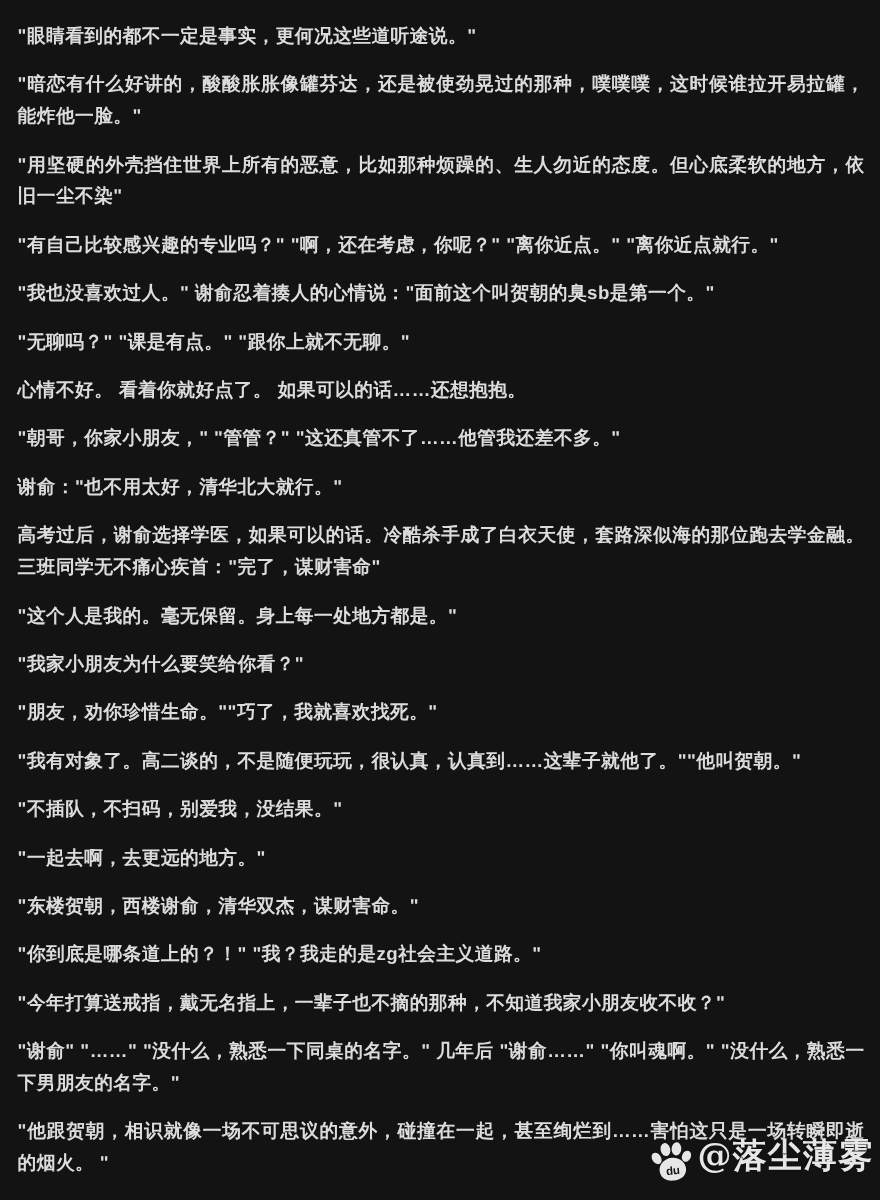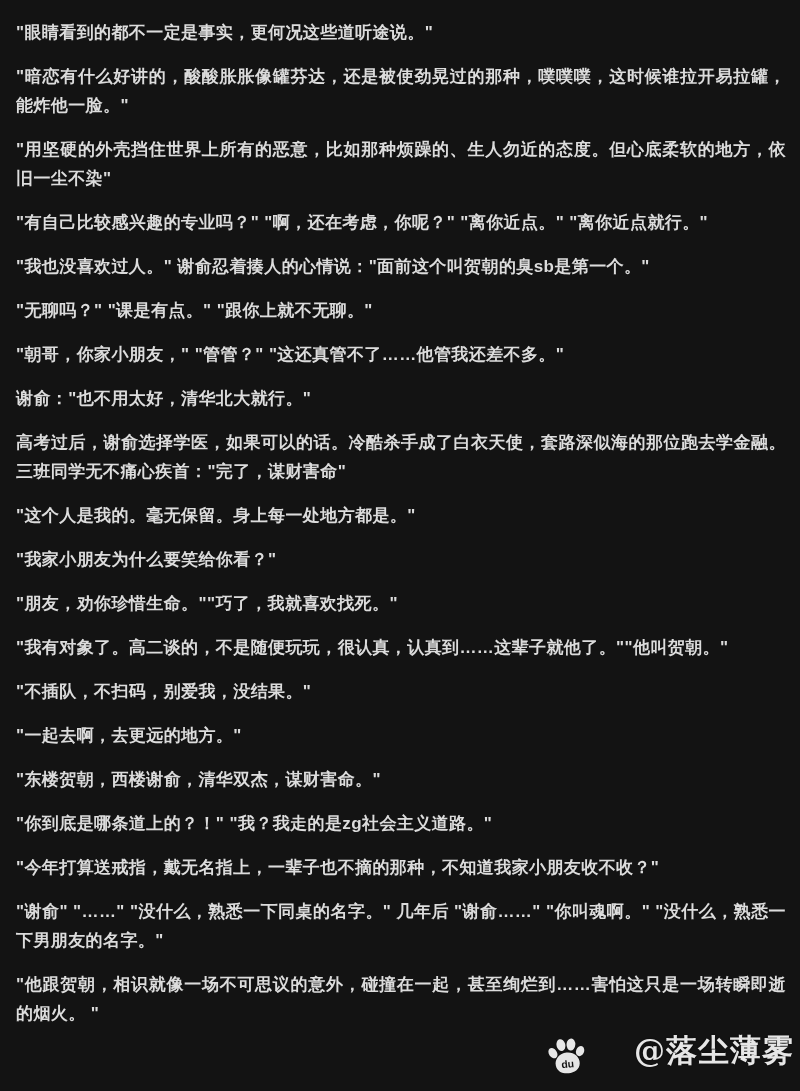--- a/index.html
+++ b/index.html
@@ -45,35 +45,35 @@
     transform: rotate(-6deg);
     margin-top: 8px;
   }
   .watermark .handle {
     font-family: "DejaVu Serif", serif;
     font-size: 31px;
     font-weight: 700;
     letter-spacing: 1px;
     white-space: nowrap;
     text-shadow: 0 0 2px rgba(0,0,0,0.6);
-    margin-left: 44px;
   }
 </style>
 </head>
 <body>
 
 <div class="page">
 
   <div class="text-block">
     <p>"眼睛看到的都不一定是事实，更何况这些道听途说。"</p>
     <p>"暗恋有什么好讲的，酸酸胀胀像罐芬达，还是被使劲晃过的那种，噗噗噗，这时候谁拉开易拉罐，能炸他一脸。"</p>
     <p>"用坚硬的外壳挡住世界上所有的恶意，比如那种烦躁的、生人勿近的态度。但心底柔软的地方，依旧一尘不染"</p>
     <p>"有自己比较感兴趣的专业吗？" "啊，还在考虑，你呢？" "离你近点。" "离你近点就行。"</p>
     <p>"我也没喜欢过人。" 谢俞忍着揍人的心情说："面前这个叫贺朝的臭sb是第一个。"</p>
     <p>"无聊吗？" "课是有点。" "跟你上就不无聊。"</p>
+    <p>心情不好。 看着你就好点了。 如果可以的话……还想抱抱。</p>
     <p>"朝哥，你家小朋友，" "管管？" "这还真管不了……他管我还差不多。"</p>
     <p>谢俞："也不用太好，清华北大就行。"</p>
     <p>高考过后，谢俞选择学医，如果可以的话。冷酷杀手成了白衣天使，套路深似海的那位跑去学金融。三班同学无不痛心疾首："完了，谋财害命"</p>
     <p>"这个人是我的。毫无保留。身上每一处地方都是。"</p>
     <p>"我家小朋友为什么要笑给你看？"</p>
     <p>"朋友，劝你珍惜生命。""巧了，我就喜欢找死。"</p>
     <p>"我有对象了。高二谈的，不是随便玩玩，很认真，认真到……这辈子就他了。""他叫贺朝。"</p>
     <p>"不插队，不扫码，别爱我，没结果。"</p>
     <p>"一起去啊，去更远的地方。"</p>
     <p>"东楼贺朝，西楼谢俞，清华双杰，谋财害命。"</p>

